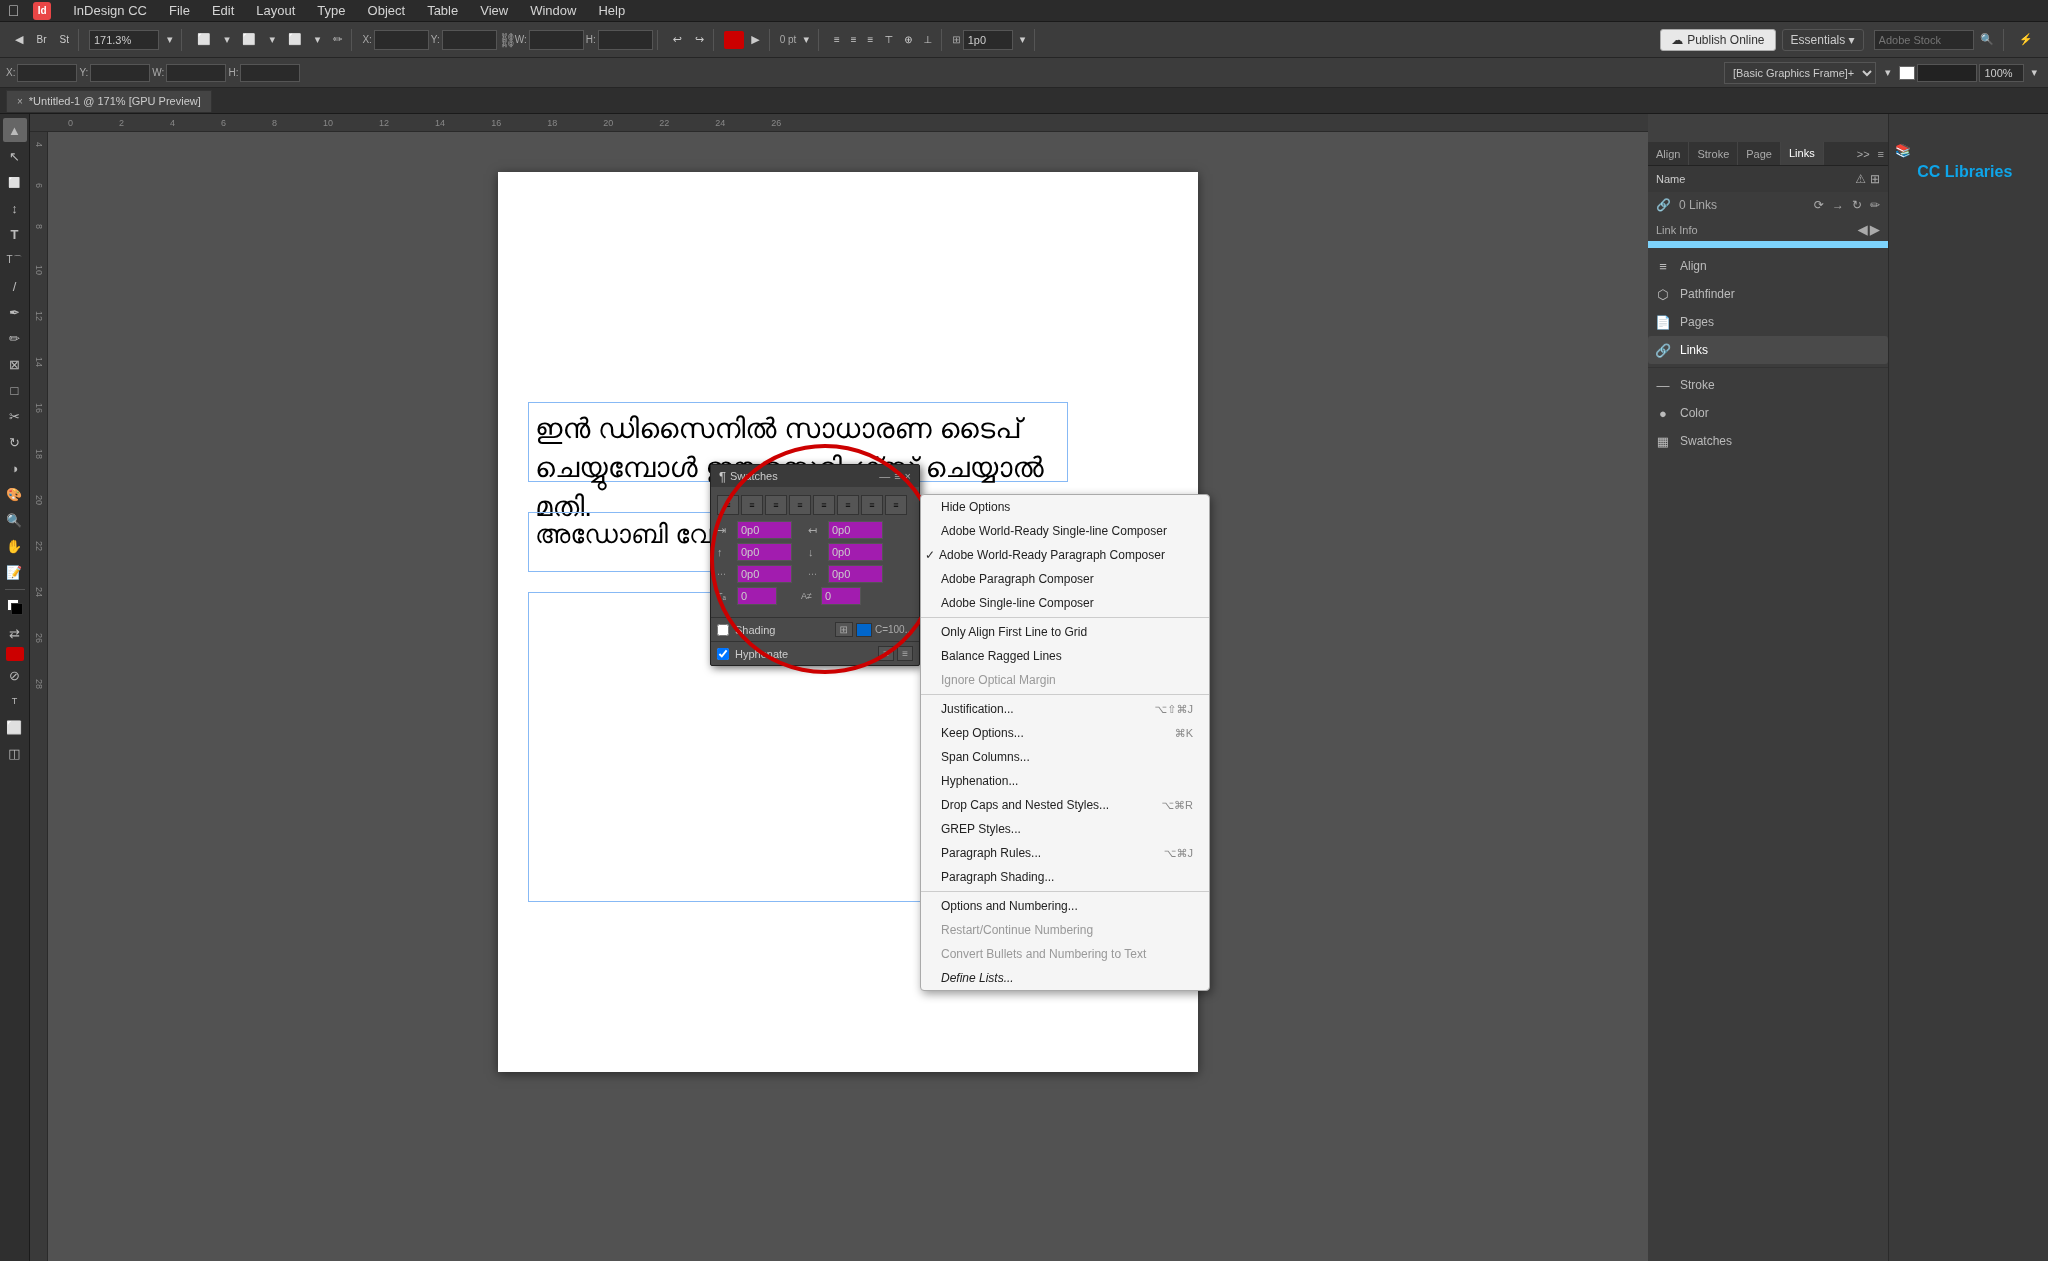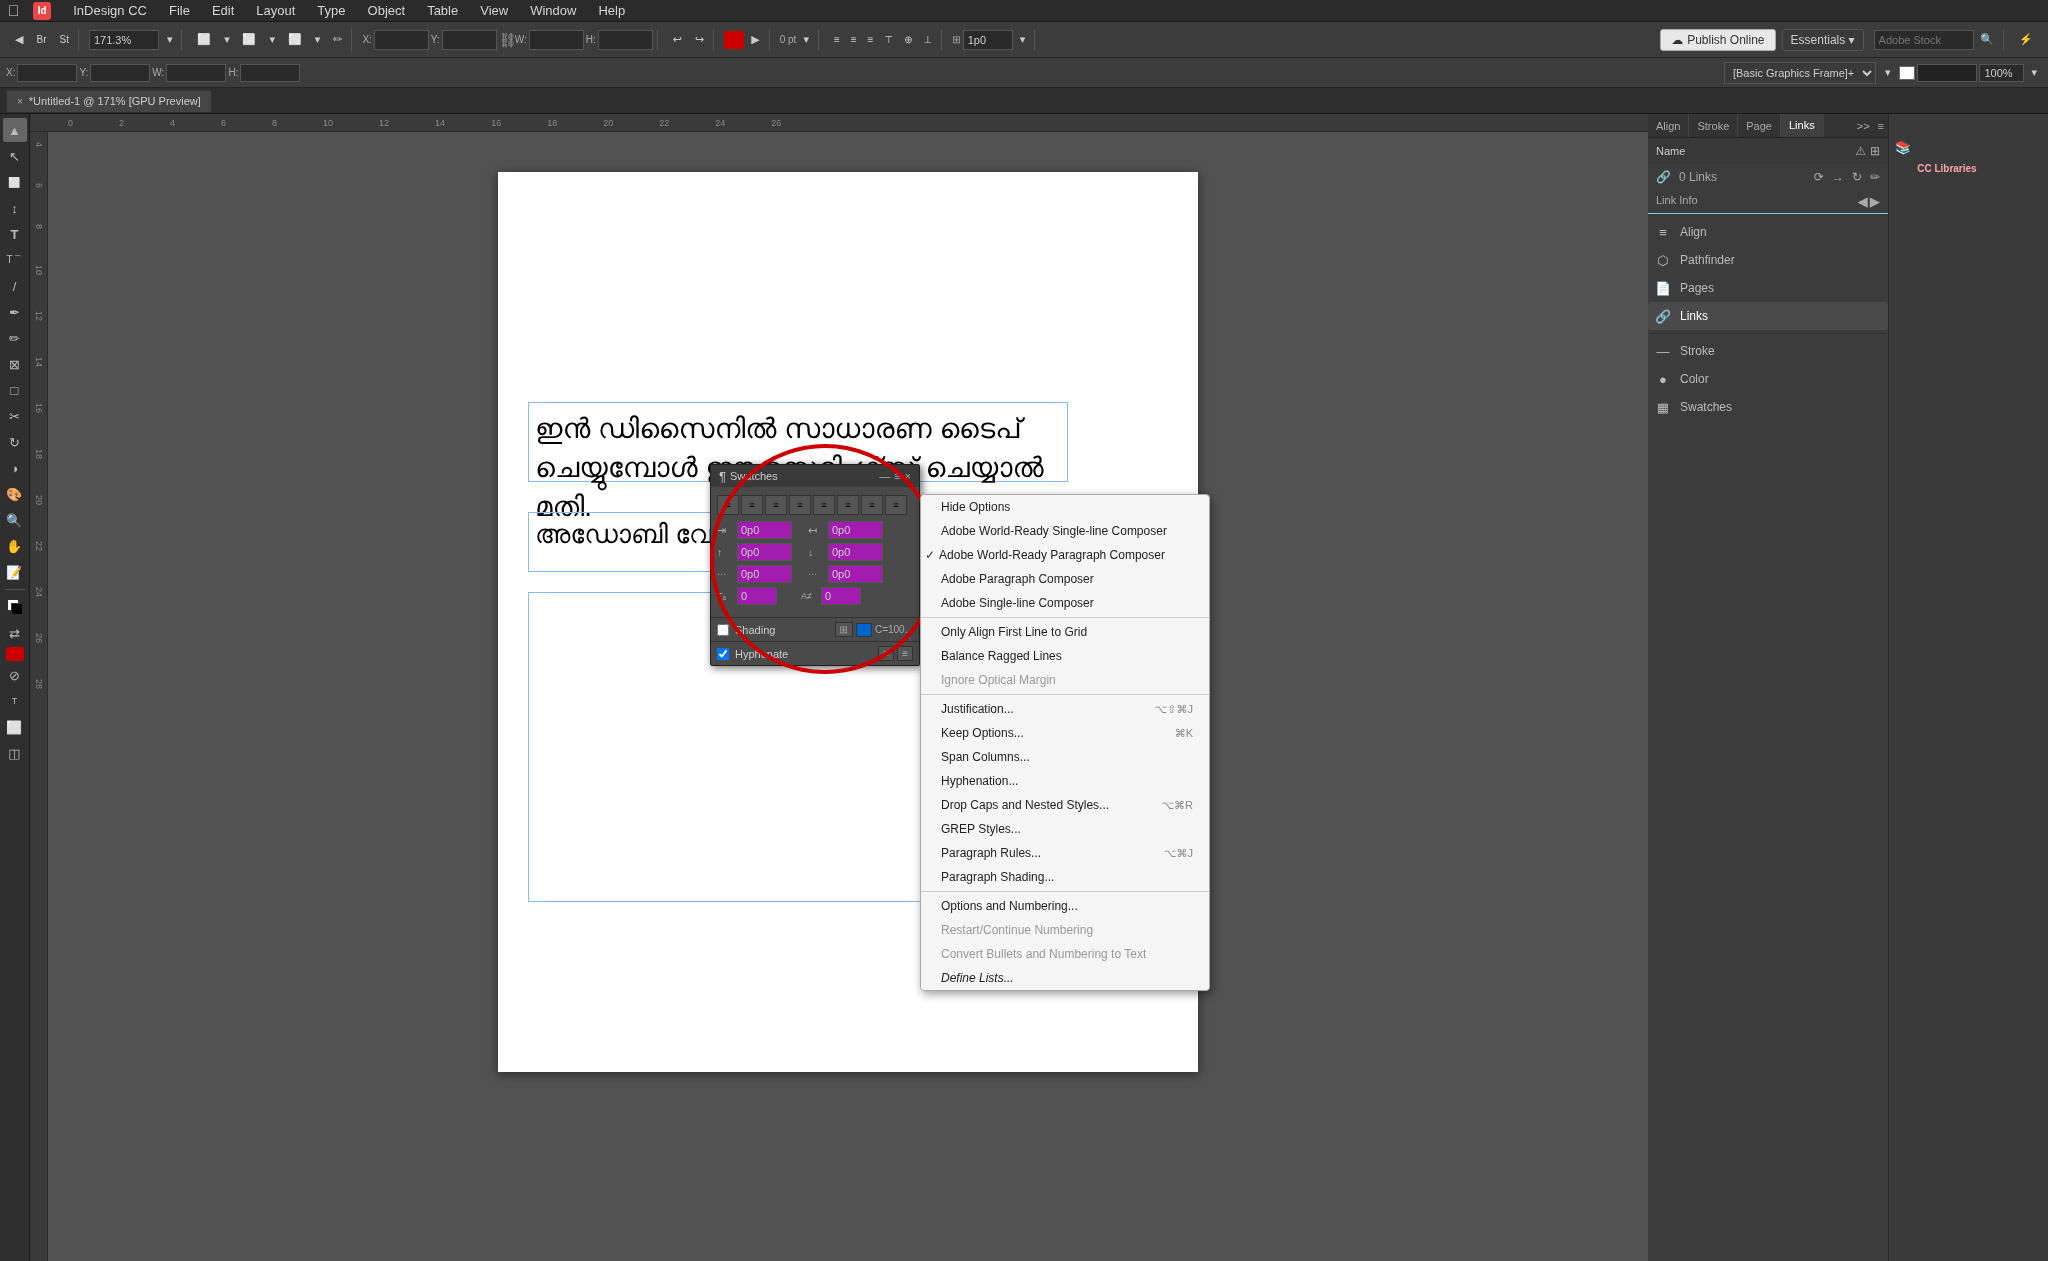--- a/index.html
+++ b/index.html
@@ -275,20 +275,21 @@
       display: flex;
       align-items: center;
       gap: 8px;
     }
 
     .main-right {
       display: flex;
       flex-direction: column;
       width: 240px;
       background: #3c3c3c;
+      margin-top: 28px;
     }
     .side-icon-item {
       display: flex;
       align-items: center;
       gap: 8px;
       padding: 5px 6px;
       border-radius: 3px;
       cursor: pointer;
       color: #bbb;
       font-size: 12px;
@@ -891,21 +892,21 @@
       </div>
       <div class="links-count">
         <span>🔗</span>
         <span>0 Links</span>
         <div style="flex:1;"></div>
         <button style="background:transparent;border:none;color:#aaa;cursor:pointer;font-size:12px;">⟳</button>
         <button style="background:transparent;border:none;color:#aaa;cursor:pointer;font-size:12px;">→</button>
         <button style="background:transparent;border:none;color:#aaa;cursor:pointer;font-size:12px;">↻</button>
         <button style="background:transparent;border:none;color:#aaa;cursor:pointer;font-size:12px;">✏</button>
       </div>
-      <div style="padding: 4px 8px; border-bottom:1px solid #7dd3fc; display:flex; justify-content:space-between;">
+      <div style="padding: 4px 8px; border-bottom:7px solid #7dd3fc; display:flex; align-items:center; justify-content:space-between;">
         <span style="font-size:11px;color:#aaa;">Link Info</span>
         <div style="display:flex;gap:2px;">
           <button style="background:transparent;border:none;color:#aaa;cursor:pointer;">◀</button>
           <button style="background:transparent;border:none;color:#aaa;cursor:pointer;">▶</button>
         </div>
       </div>
 
       <div style="margin-top:4px;">
         <div class="side-icon-item">
           <span class="side-icon-symbol">≡</span>
@@ -935,18 +936,18 @@
         <div class="side-icon-item">
           <span class="side-icon-symbol">▦</span>
           <span>Swatches</span>
         </div>
       </div>
     </div>
 
     <div style="width:160px; background:#3a3a3a; border-left:1px solid #2a2a2a; padding: 6px;">
       <div style="display:flex;align-items:center;gap:6px;margin-bottom:8px;">
         <span style="font-size:13px;">📚</span>
-        <span style="font-size:10px;color:#fca5a5;font-weight:bold;margin-top:43px;">CC Libraries</span>
+        <span style="font-size:16px;color:#0ea5e9;font-weight:bold;margin-top:43px;">CC Libraries</span>
       </div>
     </div>
   </div>
 
 </div>
 
 </body></html>

